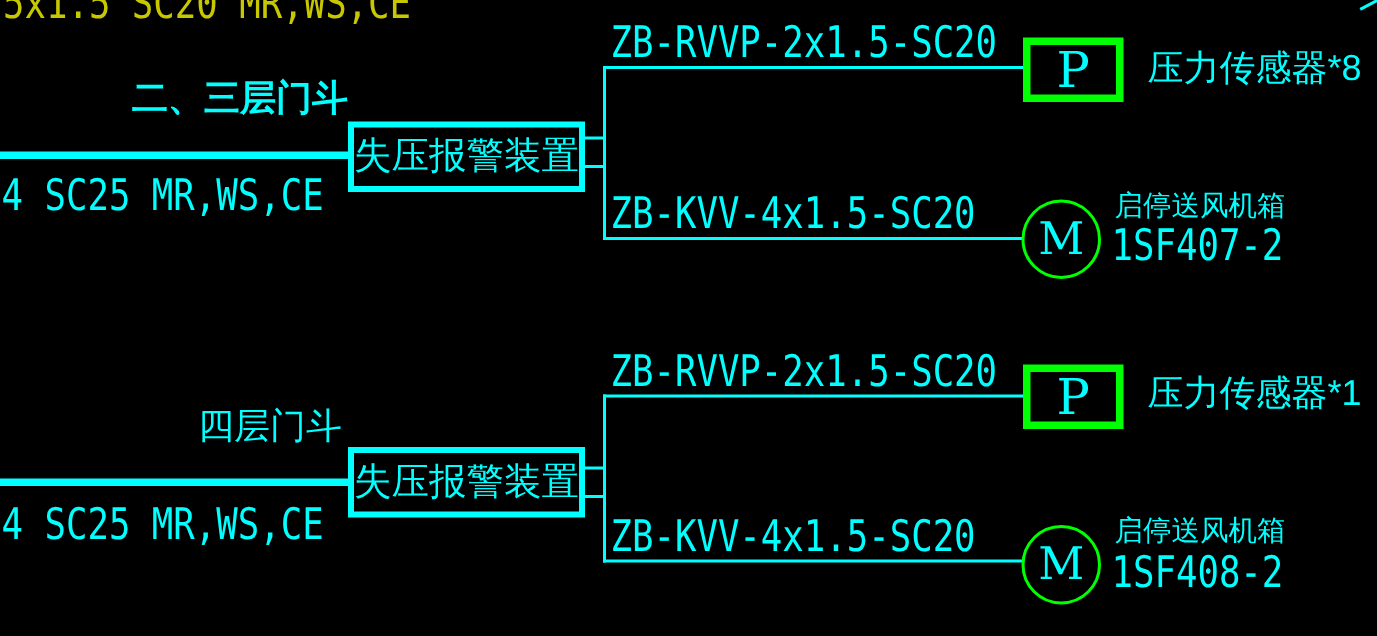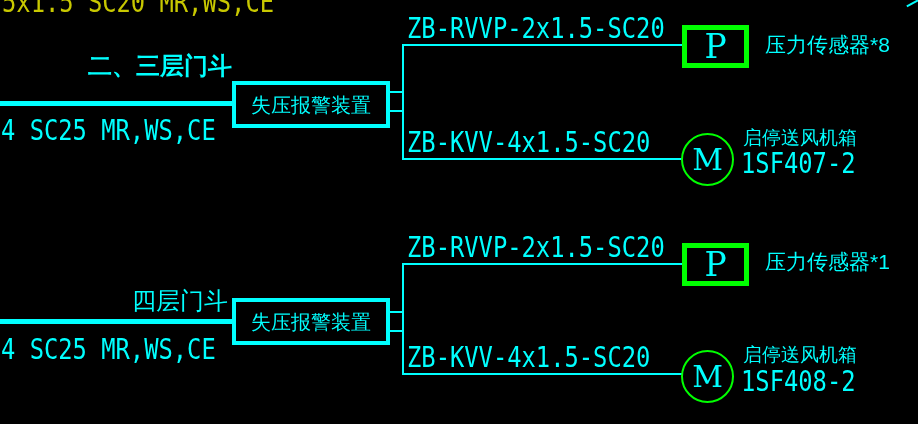--- a/index.html
+++ b/index.html
@@ -27,21 +27,21 @@
   }
   .wire-h{background:var(--wire,#00ffff);height:2px;}
   .wire-v{background:var(--wire,#00ffff);width:2px;}
   .feeder{background:var(--wire,#00ffff);height:5px;}
   .alarm-box{
     box-sizing:border-box;
     width:158px;height:47px;
     border:4px solid var(--wire,#00ffff);
     display:flex;align-items:center;justify-content:center;
   }
-  .alarm-box .cjk{font-size:20px;letter-spacing:0px;}
+  .alarm-box .cjk{font-size:25px;letter-spacing:0px;}
   .p-box{
     box-sizing:border-box;
     width:67px;height:43px;
     border:5px solid var(--device-outline,#00ff00);
     display:flex;align-items:center;justify-content:center;
   }
   .m-circle{
     box-sizing:border-box;
     width:53px;height:53px;
     border:2px solid var(--device-outline,#00ff00);
@@ -50,21 +50,21 @@
   }
   .symbol{
     font-family:"DejaVu Serif",serif;
     color:var(--wire,#00ffff);
     line-height:1;
   }
   .p-box .symbol{font-size:33px;}
   .m-circle .symbol{font-size:30px;}
   .note{color:var(--note-text,#c8c800);}
   .loc{font-size:24px;}
-  .sensor-desc{font-size:21px;}
+  .sensor-desc{font-size:24px;}
   .fan-desc{font-size:19px;}
 </style>
 </head>
 <body>
 
 <div class="canvas">
 
   <div class="abs cad note" style="left:2px;top:-12px;">5x1.5 SC20 MR,WS,CE</div>
 
   <div class="abs" style="right:-2px;top:2px;width:14px;height:2px;background:var(--wire,#00ffff);transform:rotate(-28deg);"></div>
@@ -98,21 +98,21 @@
 
     <div class="abs m-circle" style="left:681px;top:133px;">
       <span class="symbol">M</span>
     </div>
     <div class="abs cjk fan-desc" style="left:743px;top:128px;">启停送风机箱</div>
     <div class="abs cad" style="left:741px;top:149px;">1SF407-2</div>
   </div>
 
   <div class="abs" style="left:0;top:217px;width:918px;height:207px;">
 
-    <div class="abs cjk loc" style="right:690px;top:72px;">四层门斗</div>
+    <div class="abs cjk loc" style="right:690px;top:56px;">四层门斗</div>
 
     <div class="abs feeder" style="left:0;top:102px;width:234px;"></div>
 
     <div class="abs cad" style="left:1px;top:118px;">4 SC25 MR,WS,CE</div>
 
     <div class="abs alarm-box" style="left:232px;top:81px;">
       <span class="cjk">失压报警装置</span>
     </div>
 
     <div class="abs wire-h" style="left:390px;top:94px;width:14px;"></div>

